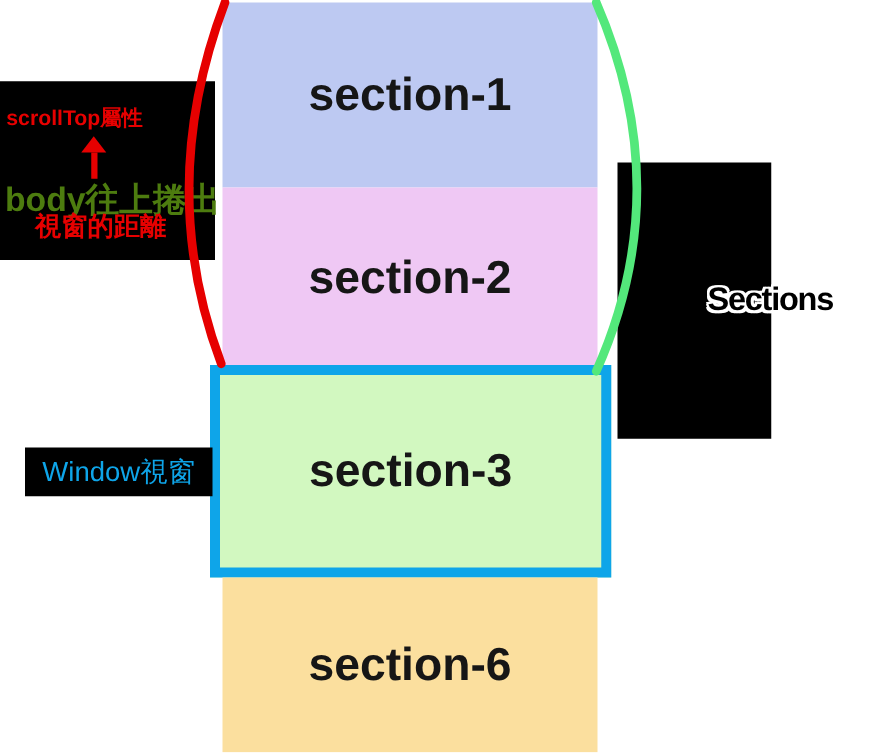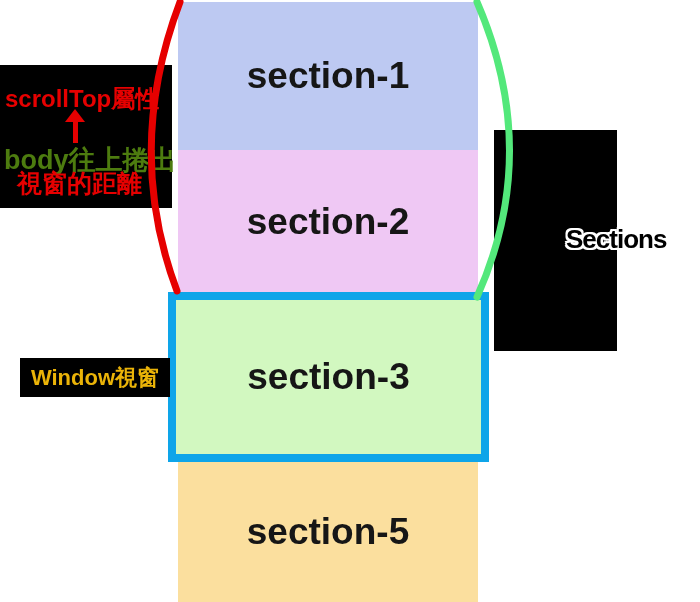--- a/index.html
+++ b/index.html
@@ -21,43 +21,43 @@
     position:absolute; left:168px; top:292px; width:321px; height:170px;
     box-sizing:border-box; border:8px solid #0ea5e9;
     display:flex; align-items:center; justify-content:center;
   }
   .callout {
     position:absolute; background:#000000;
   }
   .scrolltop-box { left:0px; top:65px; width:172px; height:143px; }
   .scrolltop-title {
     position:absolute; left:5px; top:18px;
-    font-size:24px; font-weight:700; color:#e60000; white-space:nowrap;
+    font-size:17px; font-weight:700; color:#e60000; white-space:nowrap;
   }
   .arrow-up { position:absolute; left:64px; top:44px; width:22px; height:36px; }
   .arrow-head {
     width:0; height:0; margin:0 auto;
     border-left:10px solid transparent; border-right:10px solid transparent;
     border-bottom:13px solid #e60000;
   }
   .arrow-shaft { width:5px; height:21px; background:#e60000; margin:0 auto; }
   .scrolltop-line1 {
     position:absolute; left:4px; top:77px;
     font-size:27px; font-weight:700; color:#4d7c0f; white-space:nowrap;
   }
   .scrolltop-line2 {
-    position:absolute; left:17px; top:102px;
-    font-size:25px; font-weight:700; color:#e60000; white-space:nowrap;
+    position:absolute; left:28px; top:102px;
+    font-size:21px; font-weight:700; color:#e60000; white-space:nowrap;
   }
   .window-label-box {
     left:20px; top:358px; width:150px; height:39px;
     display:flex; align-items:center; justify-content:center;
   }
   .window-label-text {
-    font-size:22px; font-weight:700; color:#eab308; white-space:nowrap;
+    font-size:22px; font-weight:400; color:#0ea5e9; white-space:nowrap;
   }
   .right-box { left:494px; top:130px; width:123px; height:221px; }
   .right-label {
     position:absolute; left:566px; top:224px;
     font-size:26px; font-weight:700; color:#000000; letter-spacing:-1px;
     white-space:nowrap; z-index:6;
     text-shadow:
       -2px -2px 0 #ffffff, 2px -2px 0 #ffffff,
       -2px  2px 0 #ffffff, 2px  2px 0 #ffffff,
        0   -2px 0 #ffffff, 0    2px 0 #ffffff,
@@ -78,21 +78,21 @@
 
   <div class="section sec2" style="background-color: rgb(239, 200, 244); text-align: center;">
     <span class="section-label">section-2</span>
   </div>
 
   <div class="window-box" style="background-color: rgb(210, 248, 192);">
     <span class="section-label">section-3</span>
   </div>
 
   <div class="section sec4" style="background-color: rgb(251, 223, 158);">
-    <span class="section-label">section-5</span>
+    <span class="section-label">section-6</span>
   </div>
 
   <div class="callout scrolltop-box">
     <span class="scrolltop-title">scrollTop屬性</span>
     <div class="arrow-up">
       <div class="arrow-head"></div>
       <div class="arrow-shaft"></div>
     </div>
     <span class="scrolltop-line1">body往上捲出</span>
     <span class="scrolltop-line2">視窗的距離</span>

